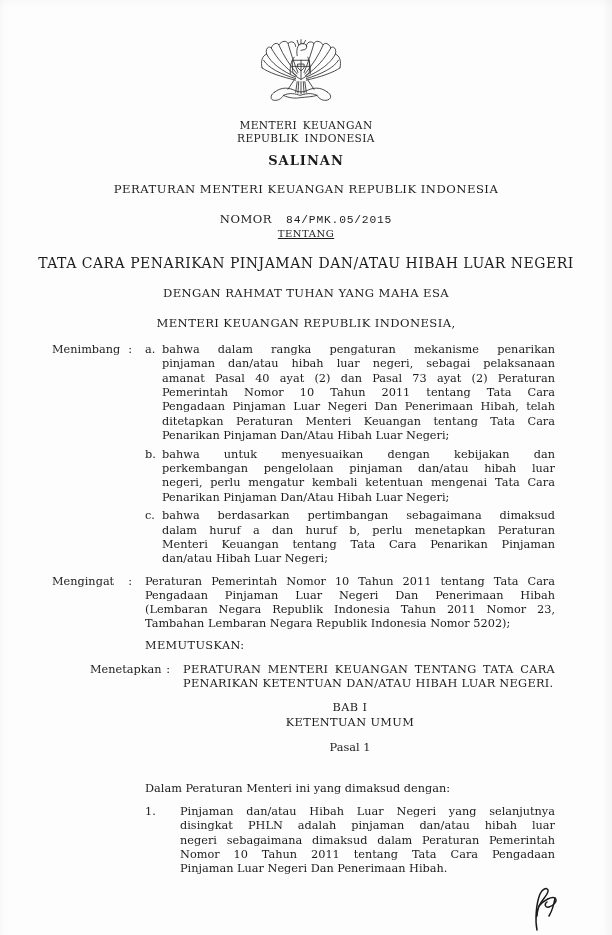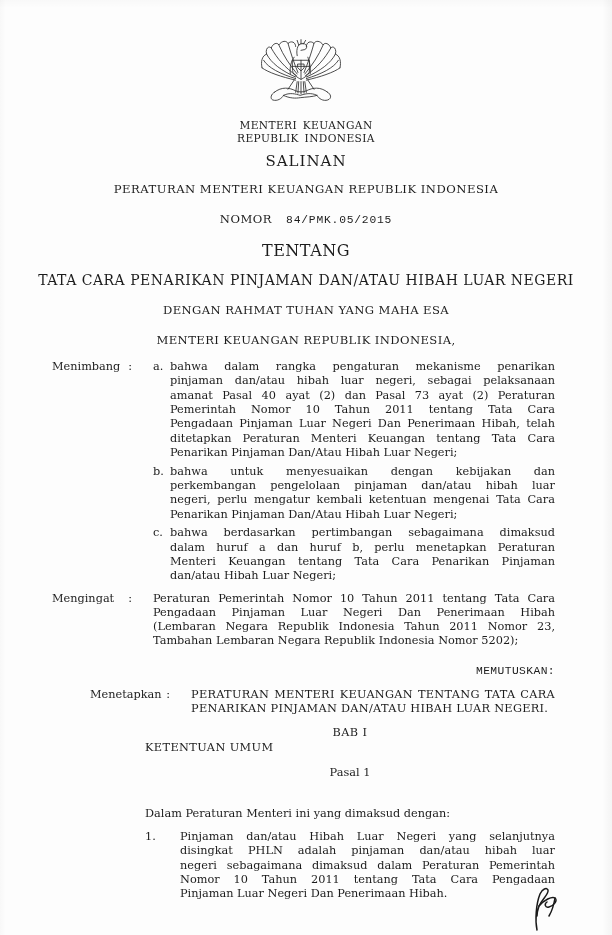--- a/index.html
+++ b/index.html
@@ -19,42 +19,42 @@
     overflow:hidden;
     color:var(--ink);
     font-family:"DejaVu Serif","Liberation Serif",serif;
     font-size:11.3px;
     line-height:14.3px;
   }
   
   .emblem{display:block;margin:36px auto 0;transform:translateX(-5px);}
   .center{text-align:center;}
   .ministry{margin-top:7px;font-size:10.6px;line-height:12.5px;letter-spacing:.4px;word-spacing:2px;}
-  .salinan{margin-top:10px;font-size:15px;font-weight:normal;letter-spacing:1px;}
+  .salinan{margin-top:10px;font-size:13px;font-weight:bold;letter-spacing:1px;}
   .doc-title{margin-top:14px;font-size:11.6px;letter-spacing:.5px;}
   .nomor-row{margin-top:15px;font-size:11.6px;letter-spacing:.5px;}
   .nomor-value{font-family:"Liberation Mono","DejaVu Sans Mono",monospace;font-size:11.3px;letter-spacing:.8px;margin-left:14px;}
-  .tentang{margin-top:17px;font-size:16px;letter-spacing:.5px;}
+  .tentang{font-size:10px;letter-spacing:.5px;text-decoration:underline;}
   .subject{margin-top:15px;font-size:14px;letter-spacing:.5px;}
   .grace{margin-top:16px;font-size:11.6px;letter-spacing:.4px;}
   .authority{margin-top:15px;font-size:11.6px;letter-spacing:.4px;}
   
   .body{margin:13px 57px 0 52px;}
-  .hang{display:grid;grid-template-columns:93px 1fr;gap:8px;}
+  .hang{display:grid;grid-template-columns:93px 1fr;}
   .hang-label{display:flex;justify-content:space-between;padding-right:13px;align-self:start;}
   .litem{display:grid;grid-template-columns:17px 1fr;margin-bottom:4.5px;}
   .litem:last-child{margin-bottom:0;}
   .jline{text-align:justify;text-align-last:justify;}
   .jlast{text-align-last:left;}
   .recalling{margin-top:8px;}
-  .decide{margin-top:15px;margin-left:93px;text-align:right;letter-spacing:.4px;font-family:Liberation Mono, monospace;}
+  .decide{margin-top:7px;margin-left:93px;text-align:left;letter-spacing:.4px;}
   .enacting{margin-top:10px;margin-left:38px;}
   .enacting .hang-body{letter-spacing:.3px;}
   .chapter-title{margin-top:8px;margin-left:93px;text-align:center;line-height:15px;letter-spacing:.4px;}
-  .chapter-sub{margin-left:93px;line-height:15px;letter-spacing:.4px;}
+  .chapter-sub{margin-left:93px;text-align:center;line-height:15px;letter-spacing:.4px;}
   .article-title{margin-top:10px;margin-left:93px;text-align:center;line-height:15px;}
   .intro{margin-top:27px;margin-left:93px;}
   .article-item{margin-top:9px;margin-left:93px;display:grid;grid-template-columns:35px 1fr;}
   .paraf{position:absolute;left:531px;top:886px;}
 </style>
 </head>
 <body>
 
 <div class="page">
 
@@ -170,21 +170,21 @@
 
     <div class="decide">MEMUTUSKAN:</div>
 
     <section class="hang enacting">
       <div class="hang-label">
         <span>Menetapkan</span>
           <span>:</span>
       </div>
       <div class="hang-body">
           <div class="jline">PERATURAN MENTERI KEUANGAN TENTANG TATA CARA</div>
-          <div class="jline jlast">PENARIKAN PINJAMAN DAN/ATAU HIBAH LUAR NEGERI.</div>
+          <div class="jline jlast">PENARIKAN KETENTUAN DAN/ATAU HIBAH LUAR NEGERI.</div>
         </div>
     </section>
 
     <div class="chapter-title">BAB I</div>
     <div class="chapter-sub">KETENTUAN UMUM</div>
     <div class="article-title">Pasal 1</div>
 
     <div class="intro">Dalam Peraturan Menteri ini yang dimaksud dengan:</div>
 
     <div class="article-item">

